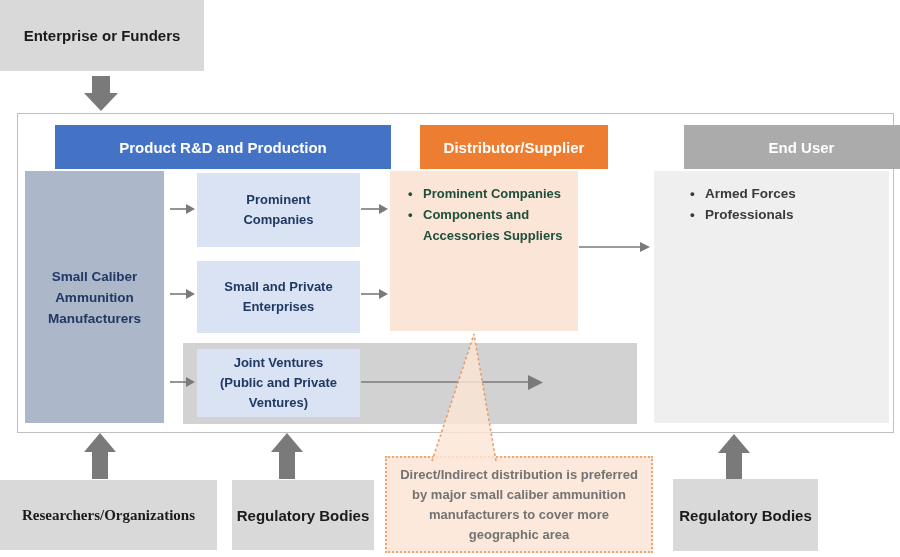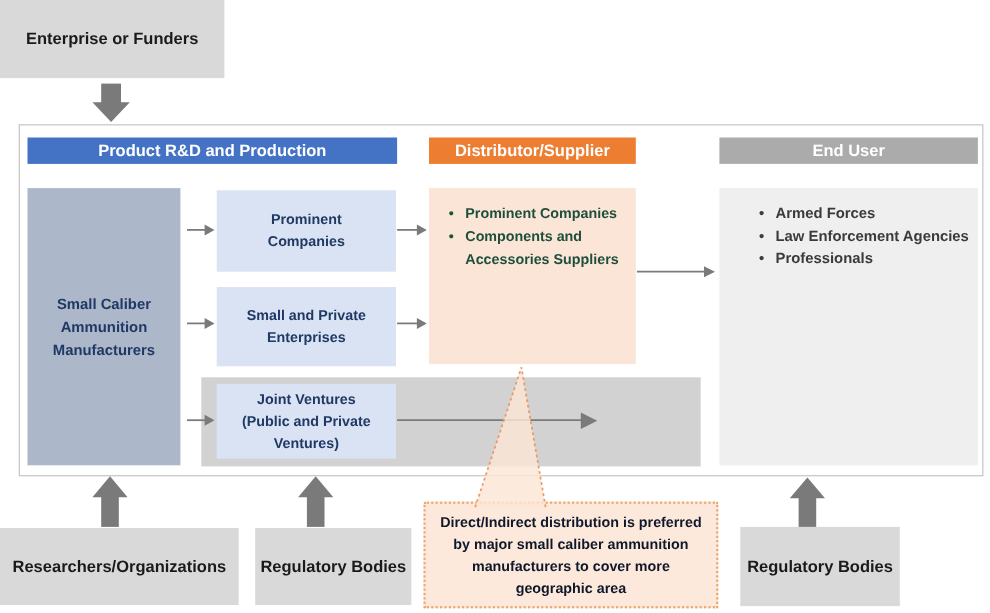--- a/index.html
+++ b/index.html
@@ -8,28 +8,28 @@
     font-family:"Liberation Sans","DejaVu Sans",sans-serif;
     -webkit-font-smoothing:antialiased;
   }
   .abs{position:absolute;box-sizing:border-box;}
   .center{display:flex;align-items:center;justify-content:center;text-align:center;}
   .pre{white-space:pre-line;}
 
   
   .ext-box{background:var(--box-gray,#D9D9D9);color:#1a1a1a;font-weight:bold;font-size:15px;}
   .investors{left:0;top:2;width:204px;height:71px;}
-  .researchers{left:0;top:480px;width:217px;height:70px;}
+  .researchers{left:0;top:480px;width:217px;height:70px;font-family:Liberation Serif, serif;}
   .regulatory-left{left:232px;top:480px;width:142px;height:70px;}
   .regulatory-right{left:673px;top:479px;width:145px;height:72px;}
 
   
   .container{left:17px;top:113px;width:877px;height:320px;background:#fff;border:1px solid #BFBFBF;}
 
-  .header{top:11px;height:24px;color:#fff;font-weight:bold;font-size:15px;}
+  .header{top:11px;height:44px;color:#fff;font-weight:bold;font-size:15px;margin-left:30px;}
   .header-blue{left:7px;width:336px;background:var(--header-blue,#4472C4);}
   .header-orange{left:372px;width:188px;background:var(--header-orange,#ED7D31);}
   .header-gray{left:636px;width:235px;background:var(--header-gray,#ABABAB);}
 
   .manufacturers{left:7px;top:57px;width:139px;height:252px;background:var(--manufacturers-bg,#ACB7C9);
     color:var(--navy-text,#1F3864);font-weight:bold;font-size:13.5px;line-height:21px;}
   .band{left:165px;top:229px;width:454px;height:81px;background:var(--band-gray,#D2D2D2);}
   .lightblue{background:var(--light-blue,#DAE3F3);color:var(--navy-text,#1F3864);
     font-weight:bold;font-size:13px;line-height:20px;}
   .prominent{left:179px;top:59px;width:163px;height:74px;}
@@ -41,21 +41,21 @@
 
   ul.blist{list-style:none;margin:0;padding:12px 8px 0 16px;}
   ul.blist li{position:relative;padding-left:17px;font-weight:bold;}
   ul.blist li::before{content:"\2022";position:absolute;left:2px;}
   .dist-box ul.blist li{color:var(--green-text,#1E4E3C);font-size:13px;line-height:21px;margin-bottom:0;}
   .enduser-box ul.blist{padding:13px 8px 0 34px;}
   .enduser-box ul.blist li{color:#3a3a3a;font-size:13.5px;line-height:20.5px;}
 
   
   .callout{left:385px;top:456px;width:268px;height:97px;background:#FCE9DB;
-    border:2px dotted var(--callout-border,#EDA86F);color:#0f172a;font-weight:bold;
+    border:2px dotted var(--callout-border,#EDA86F);color:#737373;font-weight:bold;
     font-size:13px;line-height:20px;padding:4px 8px;}
 
   
   .overlay{left:0;top:0;width:900px;height:557px;pointer-events:none;}
   .arr{fill:var(--arrow-gray,#7A7A7A);}
   .arr-line{stroke:var(--arrow-gray,#7A7A7A);stroke-width:1.6;fill:none;}
   .tri-fill{fill:rgba(251,229,214,0.82);}
   .tri-stroke{fill:none;stroke:#E89B66;stroke-width:1.6;stroke-dasharray:2.5 2.6;}
 </style>
 </head>
@@ -87,21 +87,20 @@
     <div class="abs dist-box">
       <ul class="blist">
         <li>Prominent Companies</li>
         <li>Components and Accessories Suppliers</li>
       </ul>
     </div>
 
     <div class="abs enduser-box">
       <ul class="blist">
         <li>Armed Forces</li>
-        <li>Law Enforcement Agencies</li>
         <li>Professionals</li>
       </ul>
     </div>
   </div>
 
   <div class="abs center ext-box researchers">Researchers/Organizations</div>
   <div class="abs center ext-box regulatory-left">Regulatory Bodies</div>
   <div class="abs center ext-box regulatory-right">Regulatory Bodies</div>
 
   <div class="abs center callout">Direct/Indirect distribution is preferred by major small caliber ammunition manufacturers to cover more geographic area</div>

